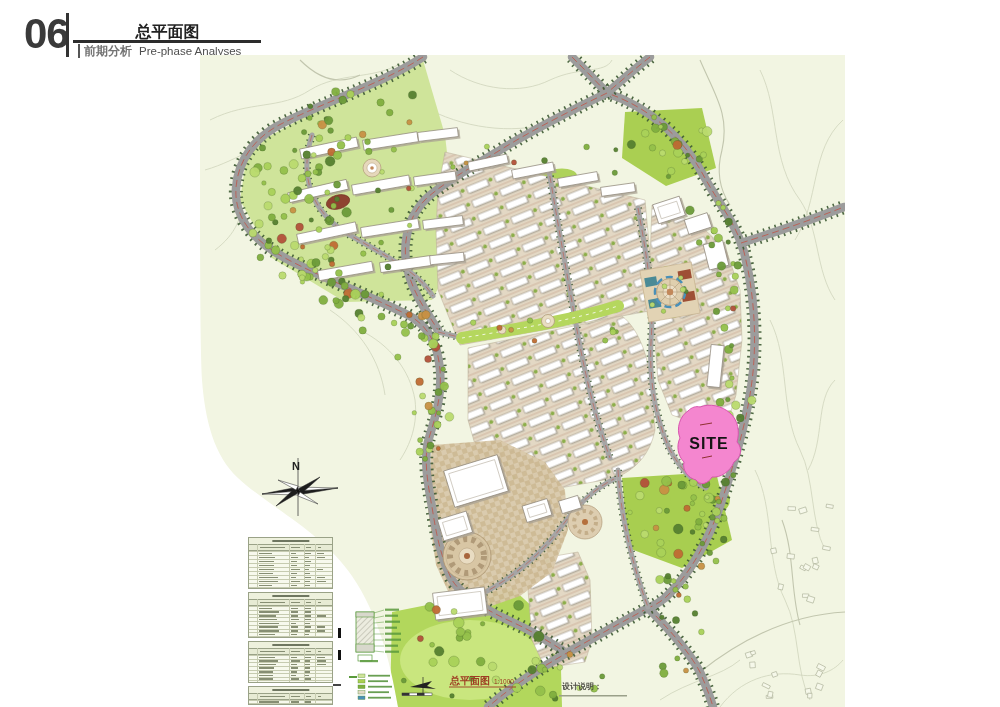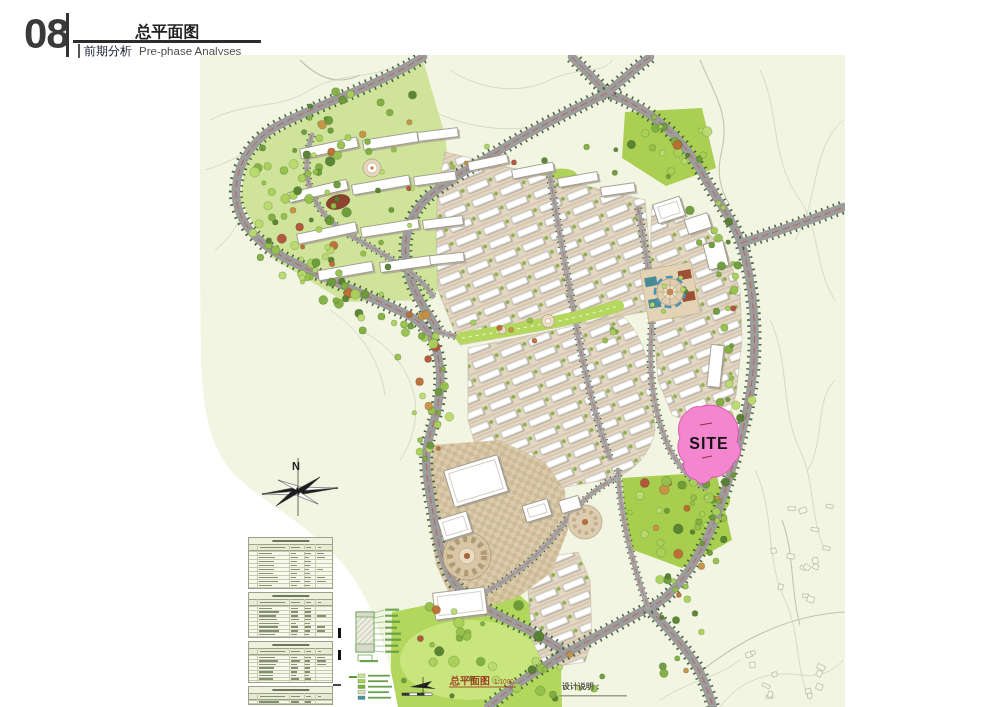--- a/index.html
+++ b/index.html
@@ -5,39 +5,39 @@
   html,body{margin:0;padding:0;background:#fff;}
   .page{position:relative;width:1000px;height:707px;background:#ffffff;overflow:hidden;
         font-family:"Liberation Sans",sans-serif;}
   
   .hdr{position:absolute;left:0;top:0;width:100%;height:60px;}
   .sec-num{position:absolute;left:24px;top:14px;font-size:42px;line-height:40px;font-weight:700;color:#3a3a3a;letter-spacing:-1px;}
   .sec-vbar{position:absolute;left:66px;top:13px;width:3px;height:44px;background:#333;}
   .pg-title{position:absolute;left:75px;top:22px;width:185px;text-align:center;font-size:16px;font-weight:700;color:#222;}
   .hdr-rule{position:absolute;left:73px;top:40px;width:188px;height:3px;background:#2c2c2c;}
   .sub{position:absolute;left:78px;top:44px;height:14px;display:flex;align-items:center;gap:7px;border-left:2px solid #555;padding-left:4px;}
-  .sub-cn{font-size:12px;color:#0f172a;}
+  .sub-cn{font-size:12px;color:#737373;font-weight:bold;}
   .sub-en{font-size:11.5px;color:#4d4d4d;}
   
   .ind-wrap{position:absolute;left:0;top:0;width:1000px;height:707px;pointer-events:none;}
   .ind-table{position:absolute;left:248px;width:85px;border:1px solid #9aa287;background:#f7f9ed;box-sizing:border-box;overflow:hidden;}
   .ind-title{position:relative;height:6px;border-bottom:1px solid #9aa287;background:#eef1dd;}
   .ind-title .bar{position:absolute;left:50%;top:2px;transform:translateX(-50%);height:2px;background:#6e7660;}
   .ind-head{position:relative;height:5px;border-bottom:1px solid #9aa287;background:#e7ebd4;}
   .ind-row{position:relative;border-top:0.5px solid #c6cbb0;}
   .tb{position:absolute;top:50%;margin-top:-0.75px;height:1.5px;background:#868e73;}
   .vline{position:absolute;width:1px;background:#c6cbb0;}
 </style>
 </head>
 <body>
 
 <div class="page">
 
   <div class="hdr">
-    <div class="sec-num">08</div>
+    <div class="sec-num">06</div>
     <div class="sec-vbar"></div>
     <div class="pg-title">总平面图</div>
     <div class="hdr-rule"></div>
     <div class="sub">
       <span class="sub-cn">前期分析</span>
       <span class="sub-en">Pre-phase Analyses</span>
     </div>
   </div>
 
   <svg id="mapsvg" width="1000" height="707" viewBox="0 0 1000 707" style="position:absolute;left:0;top:0;">

